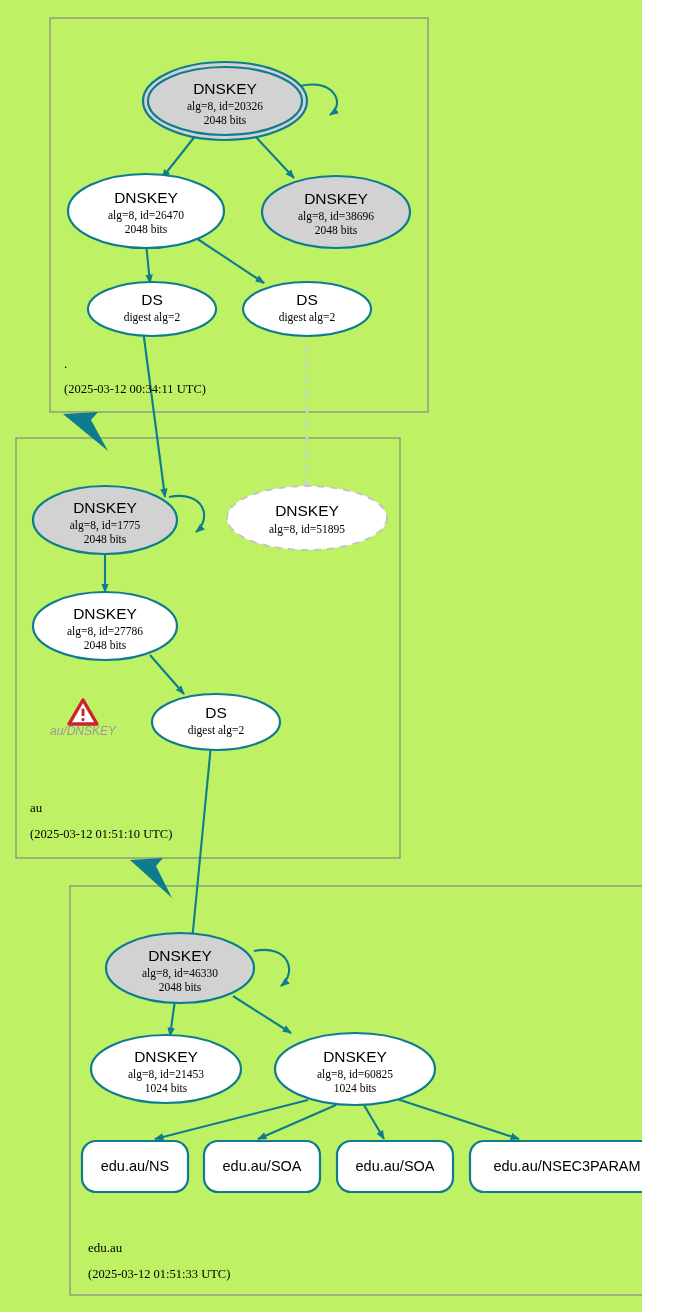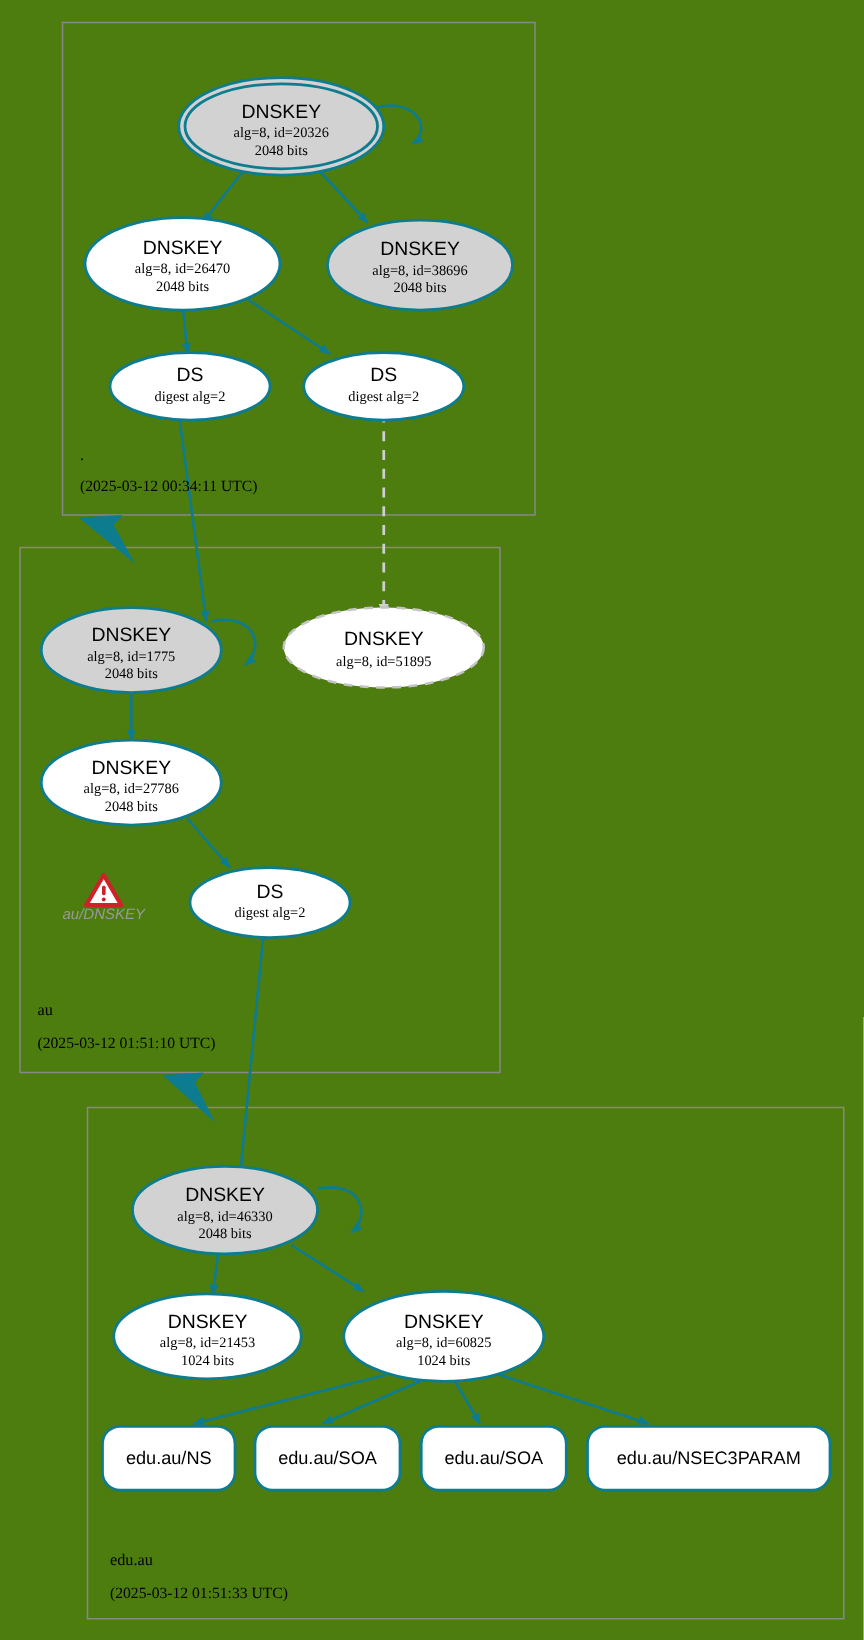--- a/index.html
+++ b/index.html
@@ -2,23 +2,23 @@
 <html><head>
 <meta charset="utf-8">
 <style>
   html, body {
     margin: 0;
     padding: 0;
     background: #ffffff;
   }
   #canvas {
     position: relative;
-    width: 691px;
+    width: 642px;
     height: 1312px;
-    background: #4d7c0f;
+    background: #bef264;
     font-family: "Liberation Sans", sans-serif;
     overflow: hidden;
   }
   svg#graph {
     position: absolute;
     top: 0;
     left: 0;
     width: 691px;
     height: 1312px;
   }

